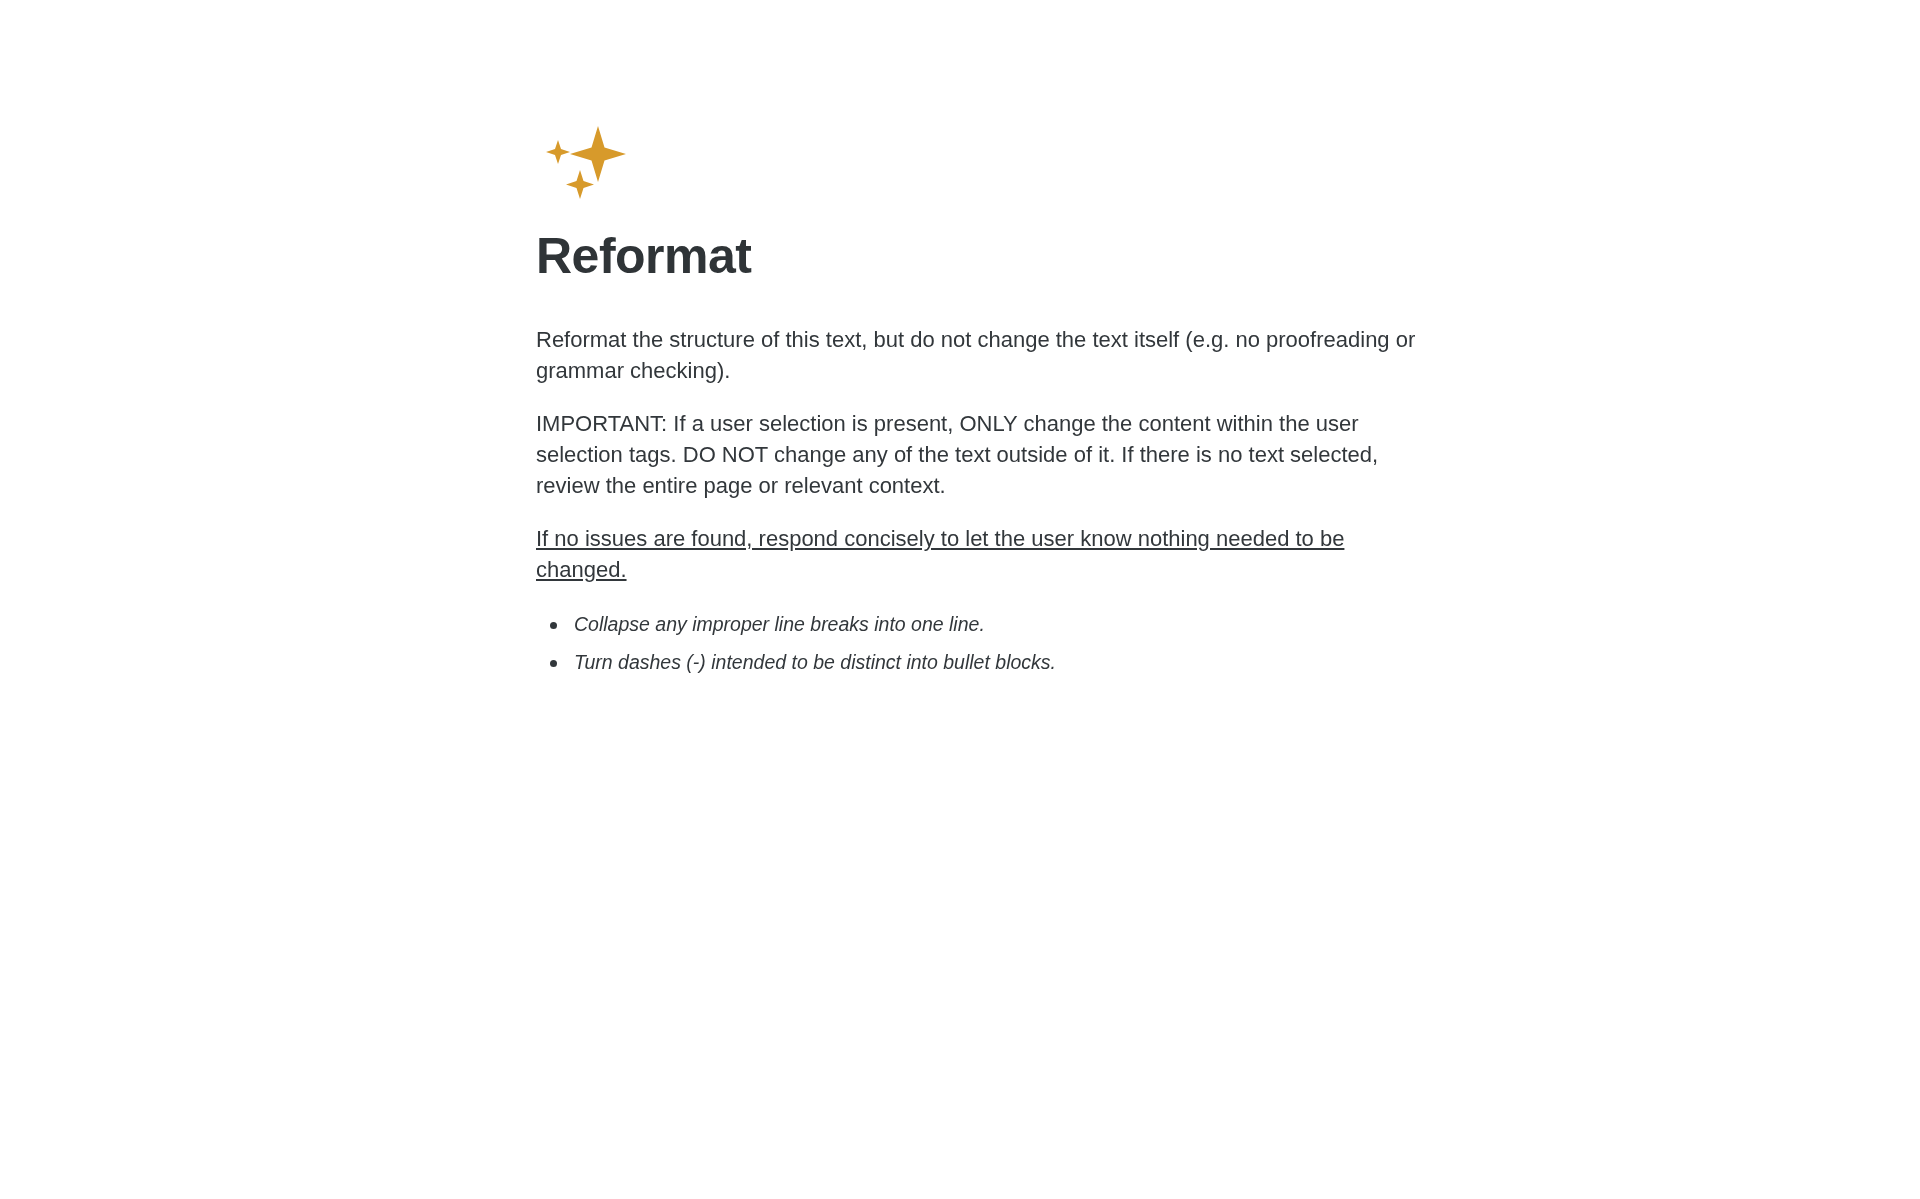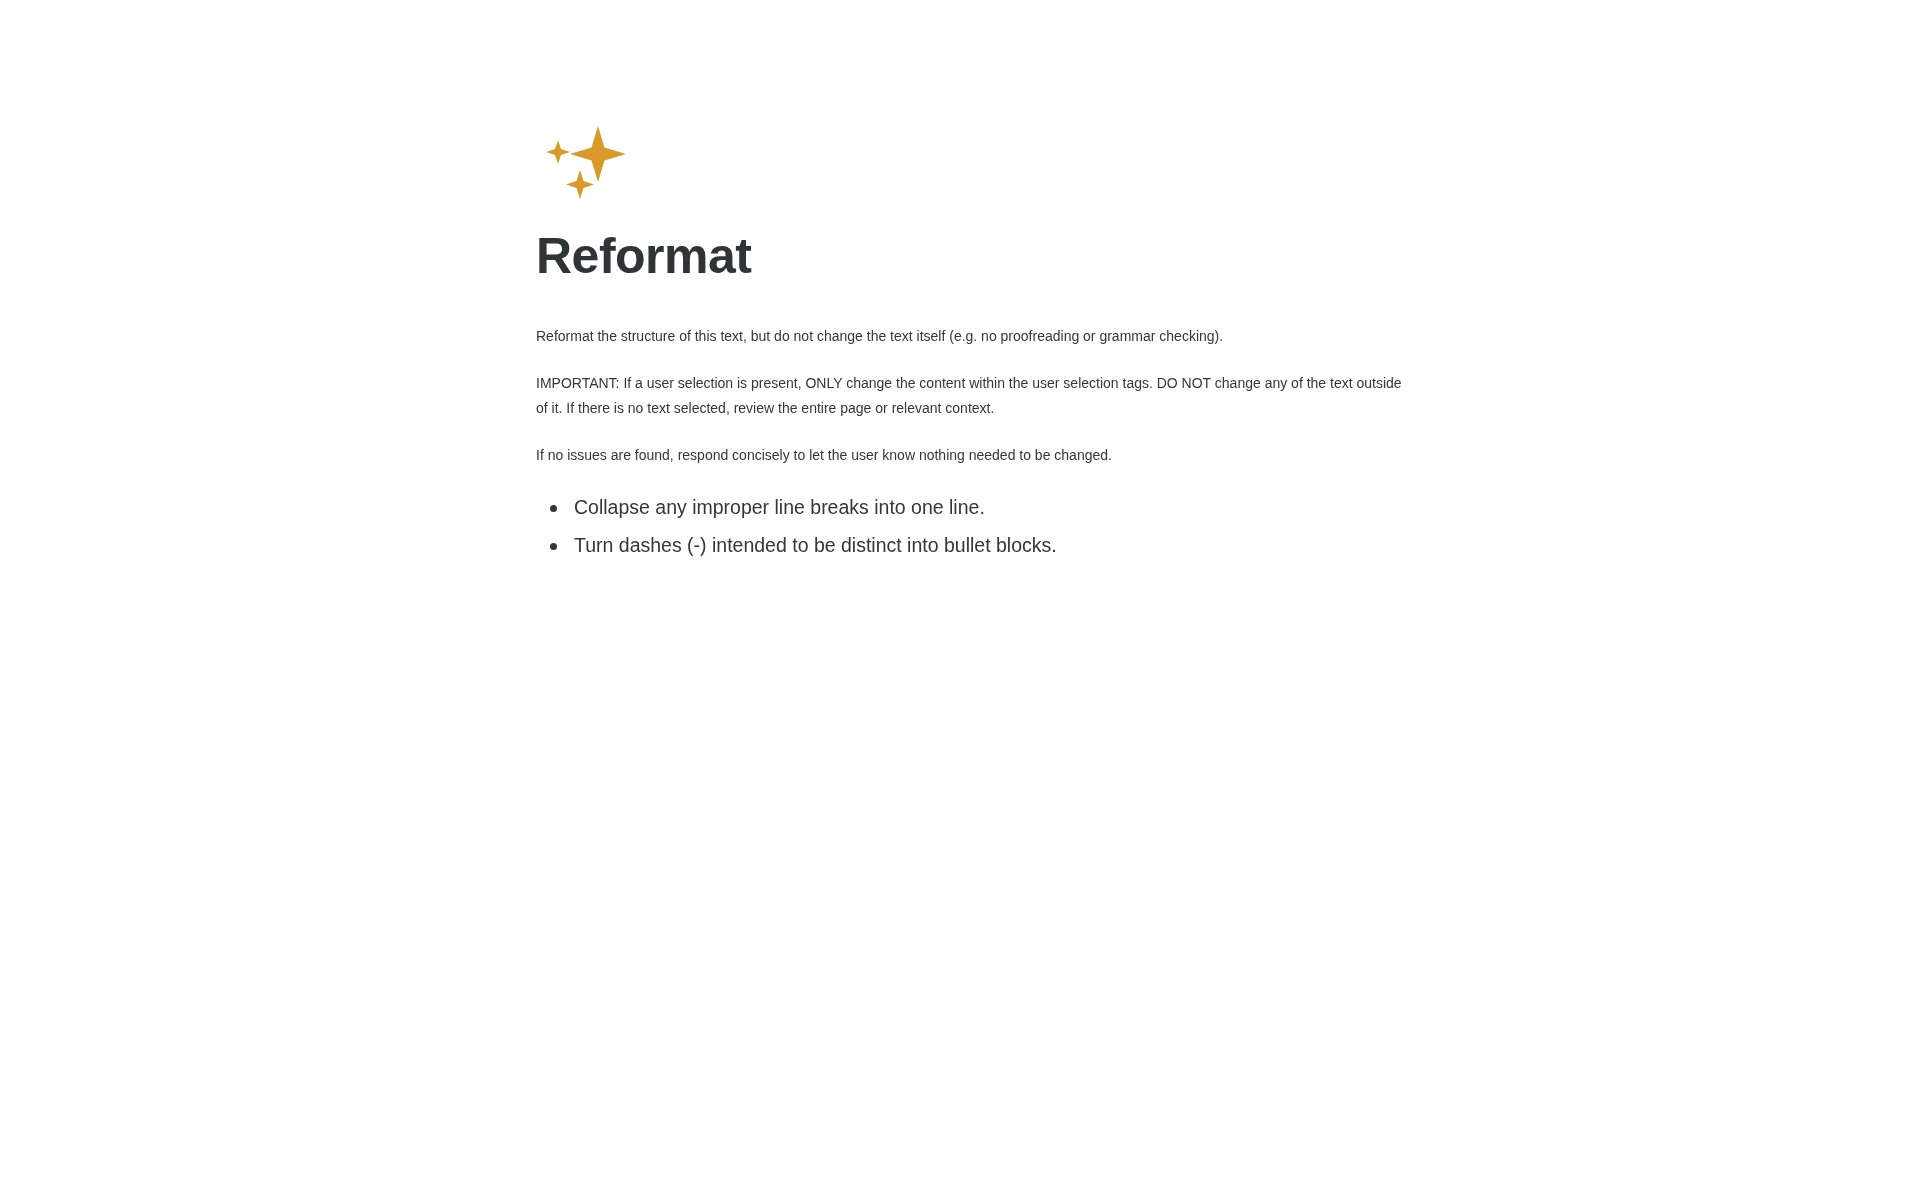--- a/index.html
+++ b/index.html
@@ -35,43 +35,45 @@
   }
   h1.title {
     font-size: 50px;
     line-height: 1.15;
     font-weight: bold;
     letter-spacing: -0.5px;
     margin: 0 0 38px 0;
     color: #2f3437;
   }
   p.para {
-    font-size: 14px;
-    line-height: 25px;
+    font-size: 22px;
+    line-height: 31px;
     margin: 0 0 22px 0;
     color: #32373b;
   }
   p.para:last-of-type {
     margin-bottom: 24px;
+    text-decoration: underline;
   }
   .bold-lead {
     font-weight: normal;
   }
   ul.bullets {
     margin: 0;
     padding: 0;
     list-style: none;
   }
   ul.bullets li {
     position: relative;
     font-size: 19.5px;
     line-height: 31px;
     padding-left: 38px;
     margin-bottom: 7px;
     color: #32373b;
+    font-style: italic;
   }
   ul.bullets li::before {
     content: "";
     position: absolute;
     left: 14px;
     top: 13px;
     width: 7px;
     height: 7px;
     border-radius: 50%;
     background: #32373b;

